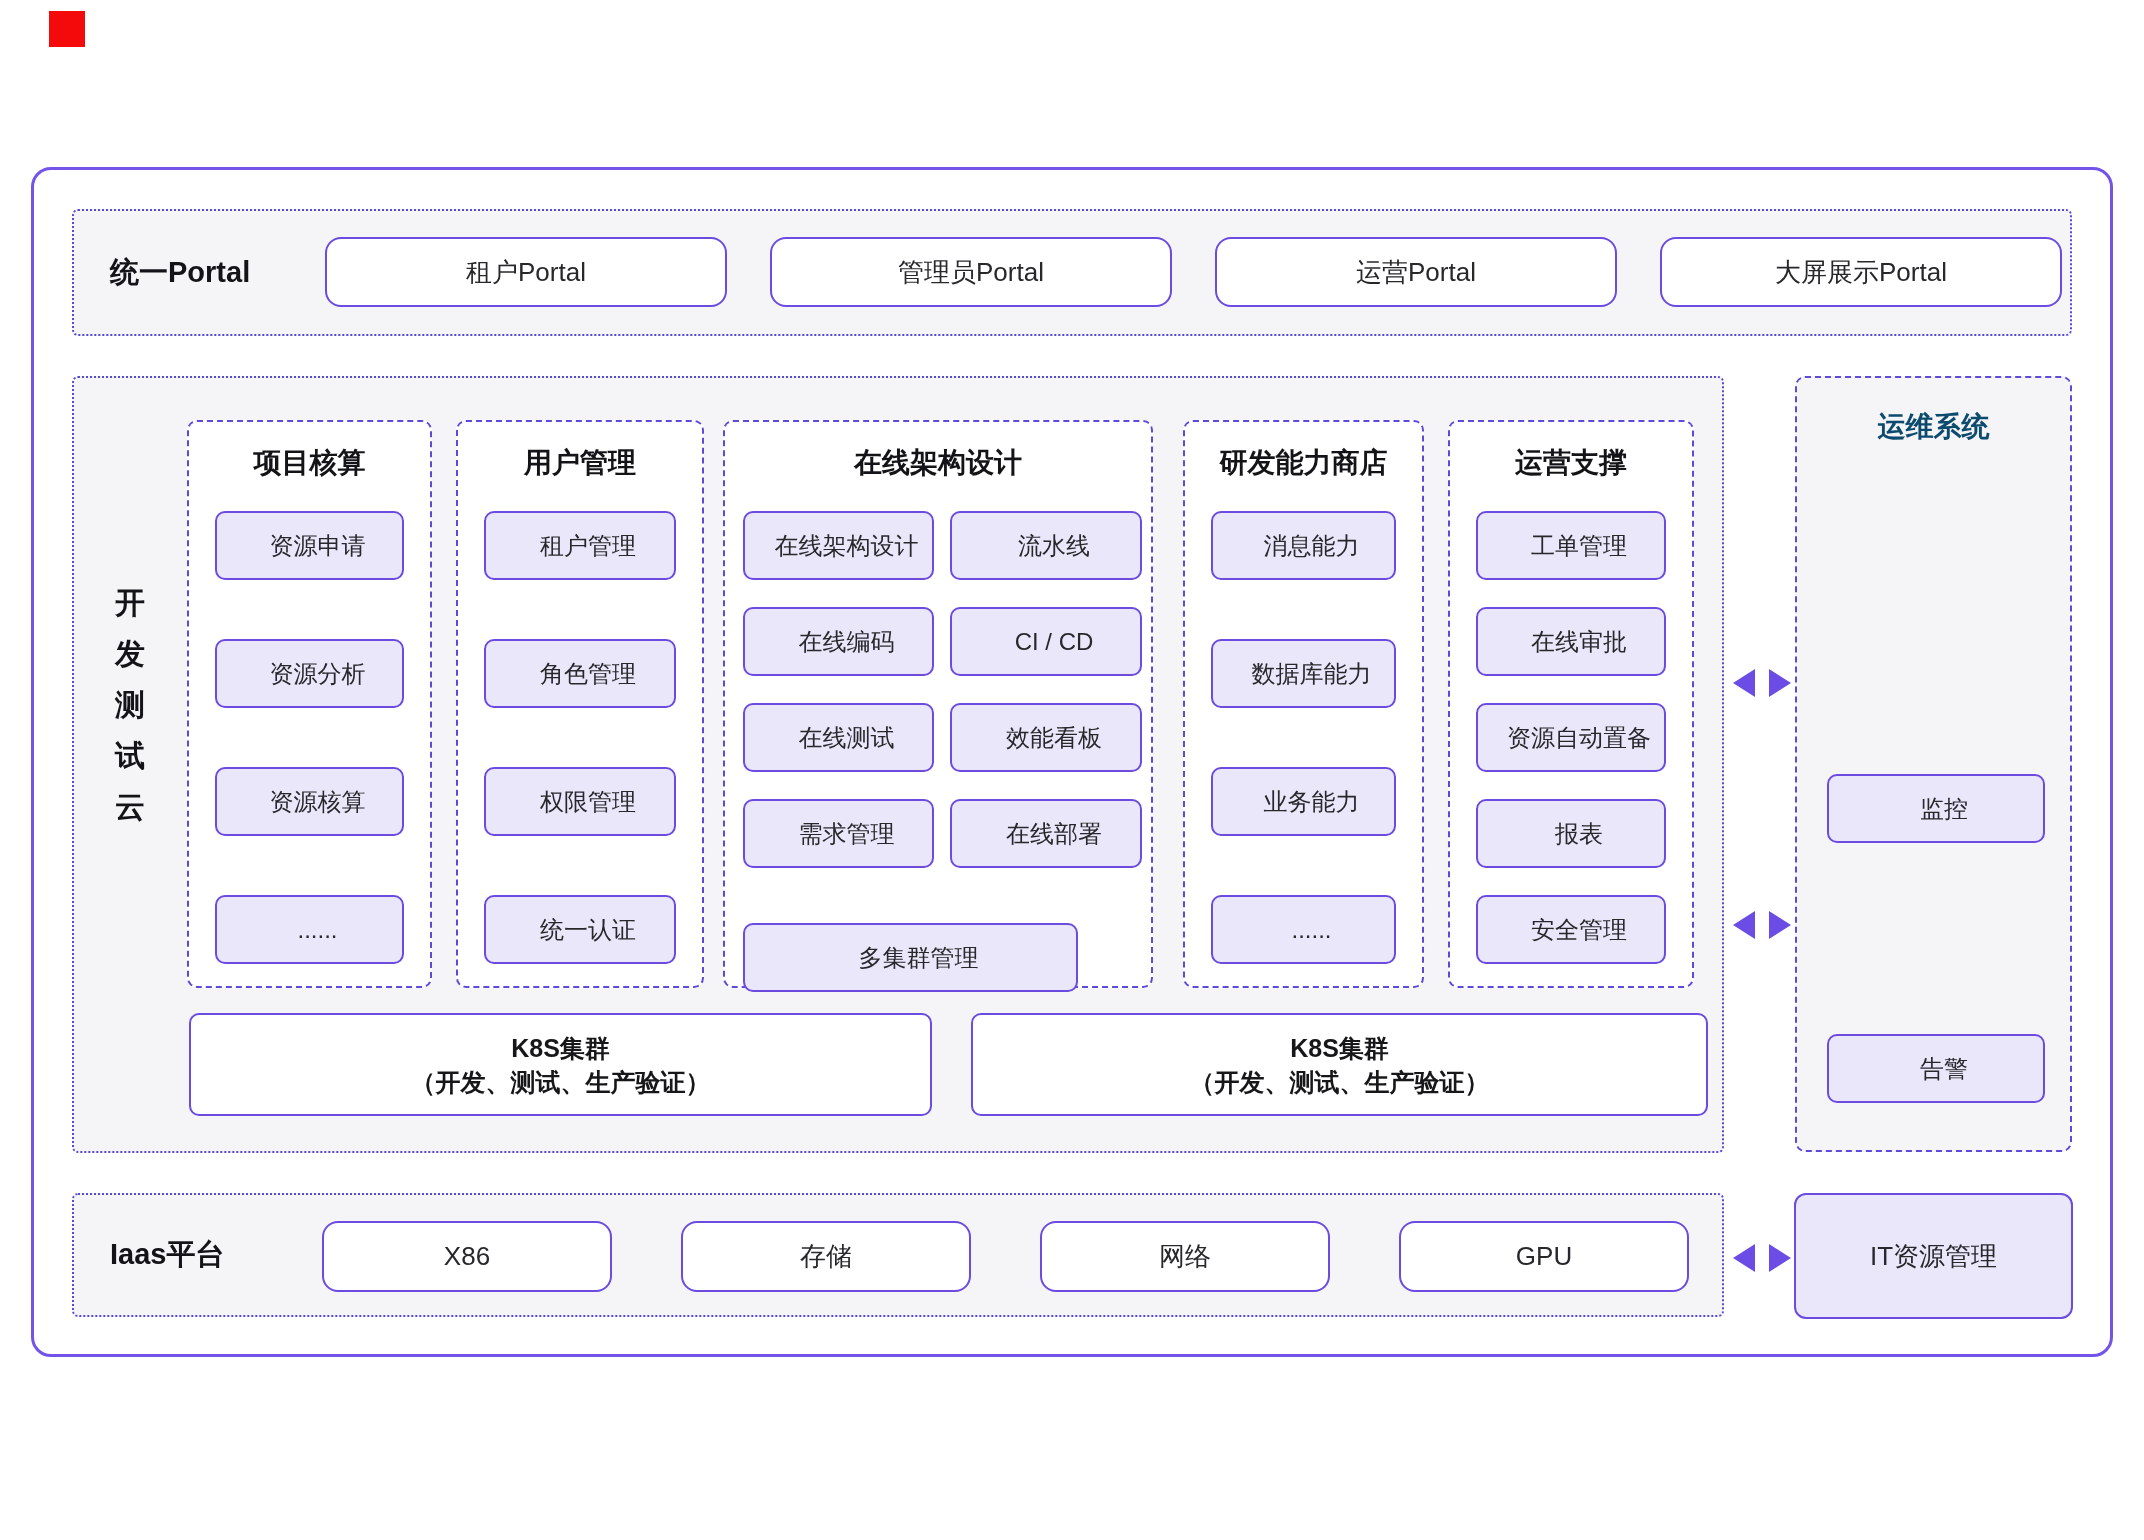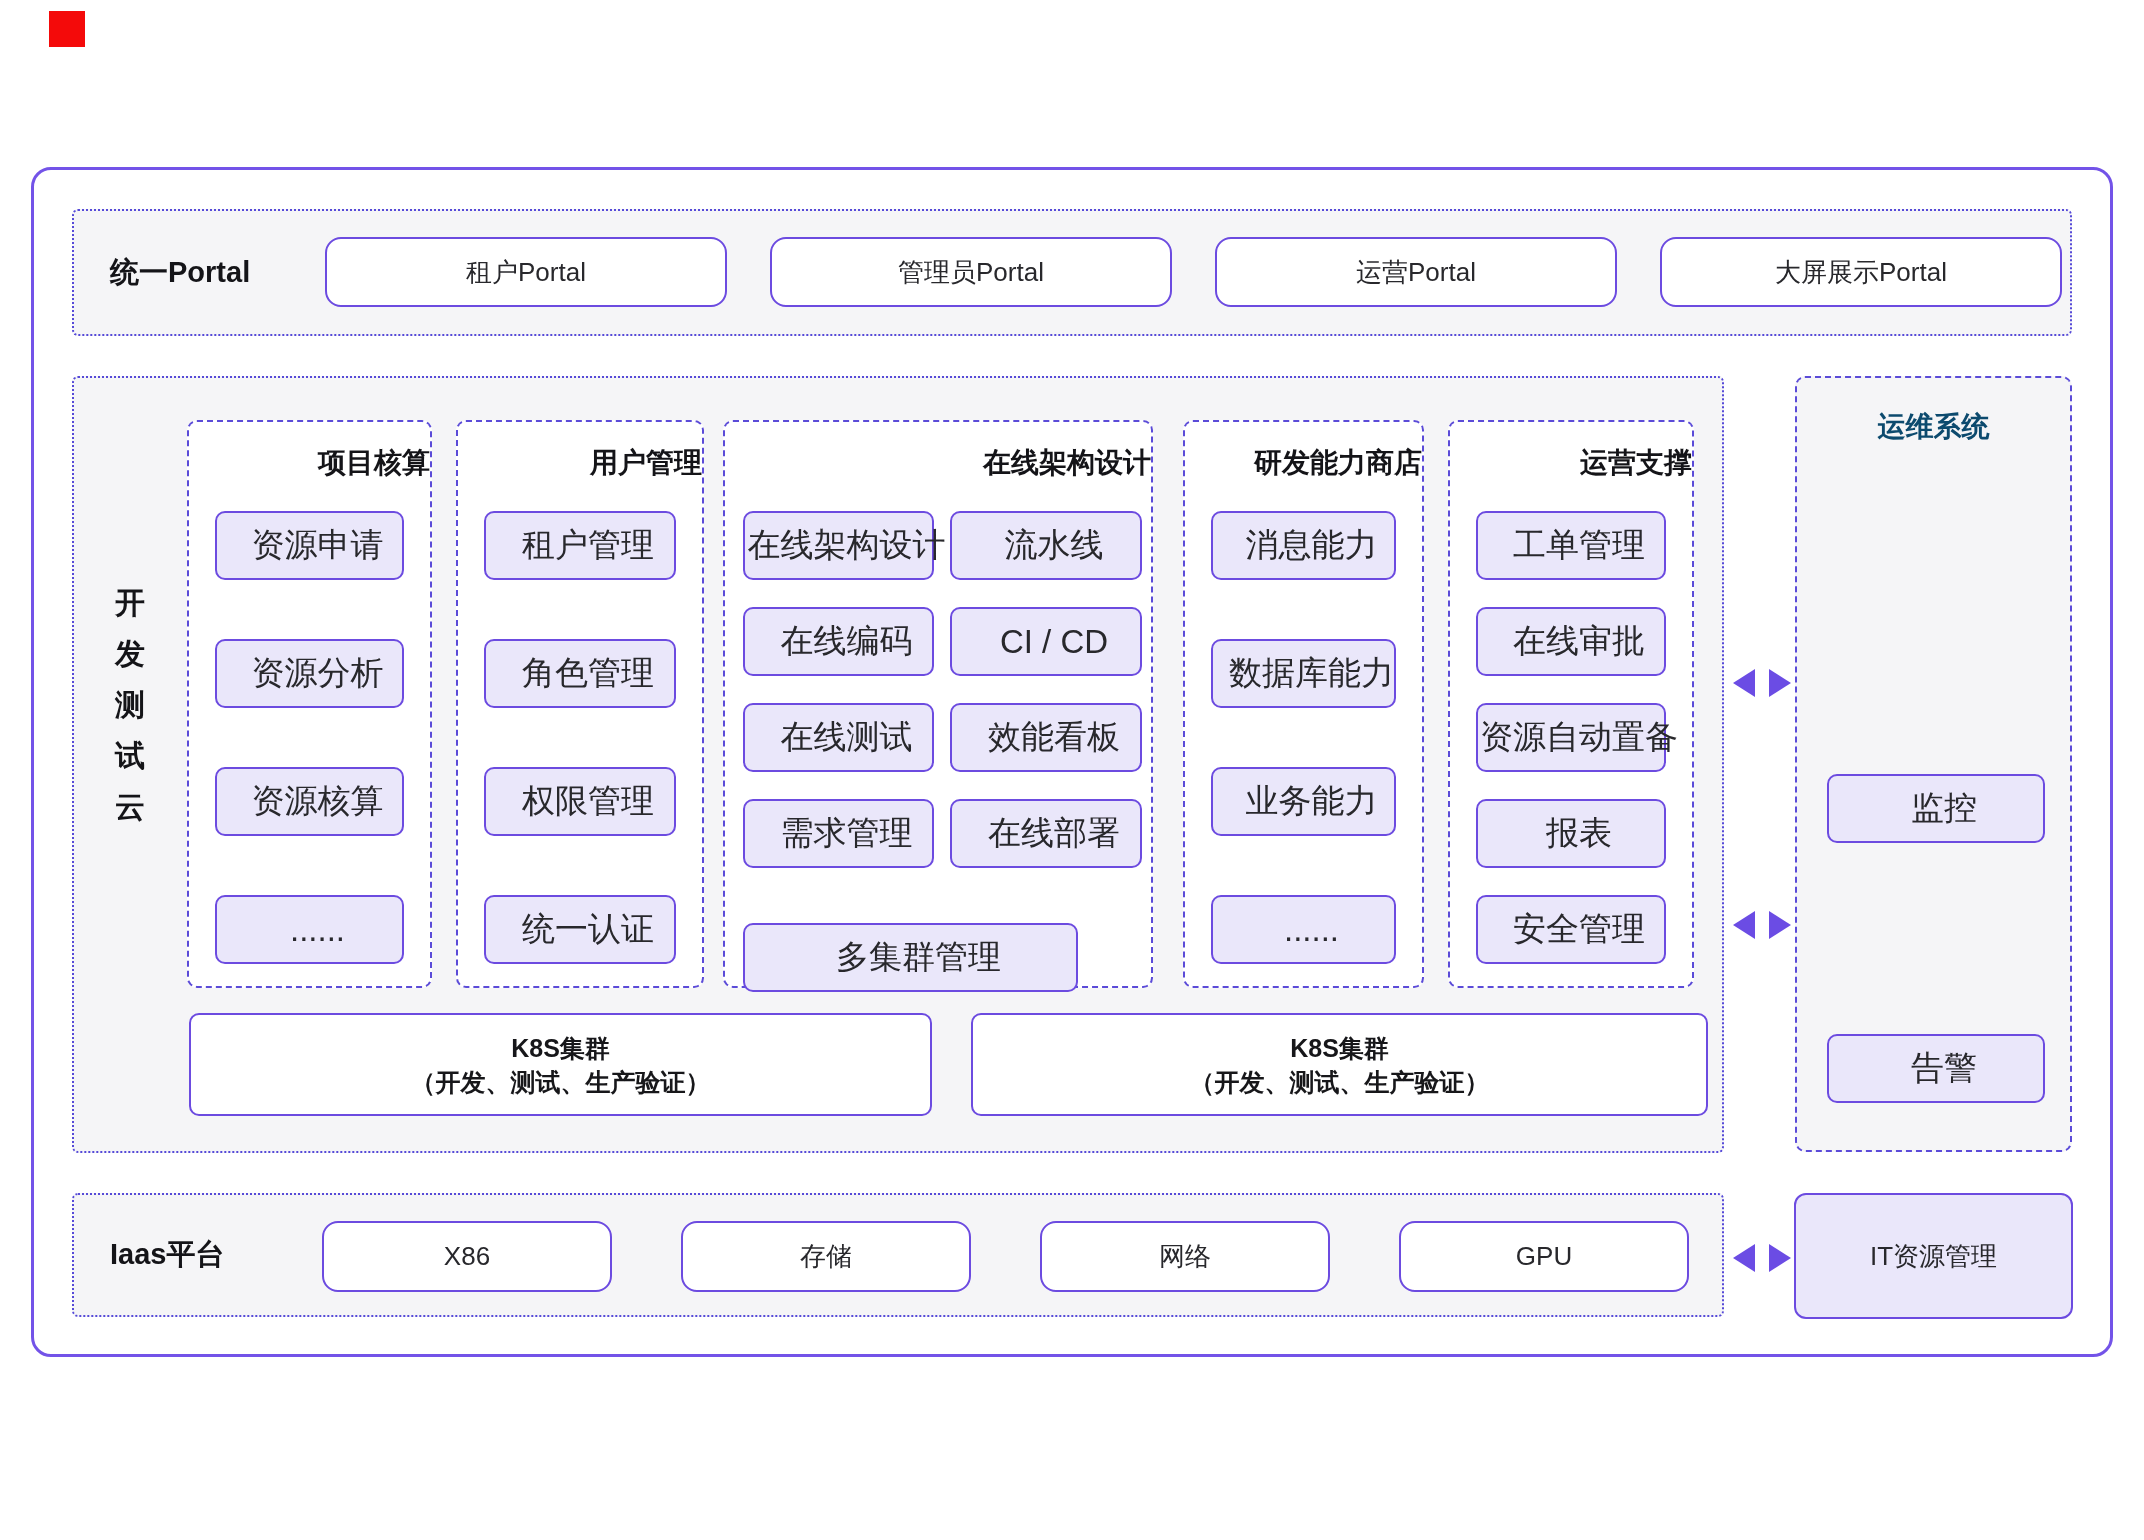--- a/index.html
+++ b/index.html
@@ -71,32 +71,32 @@
 
   
   .col {
     background: #ffffff;
     border: 2px dashed #5b4bd8;
     border-radius: 10px;
     top: 420px; height: 568px;
   }
   .col-title {
     position: absolute; left: 0; right: 0; top: 22px;
-    text-align: right;
+    text-align: center;
     font-weight: bold; font-size: 28px; color: #141418;
     white-space: nowrap;
   }
   
   .chip {
     position: absolute;
     background: #eae7fa;
     border: 2px solid #6c4be0;
     border-radius: 10px;
     display: flex; align-items: center; justify-content: center;
-    font-size: 33px; color: #28282c;
+    font-size: 24px; color: #28282c;
     text-align: center; white-space: nowrap;
     height: 69px;
     padding-left: 16px;
   }
   .chip-l26 { left: 26px; right: 26px; }
 
   
   .k8s {
     top: 1013px; height: 103px;
     background: #ffffff;

